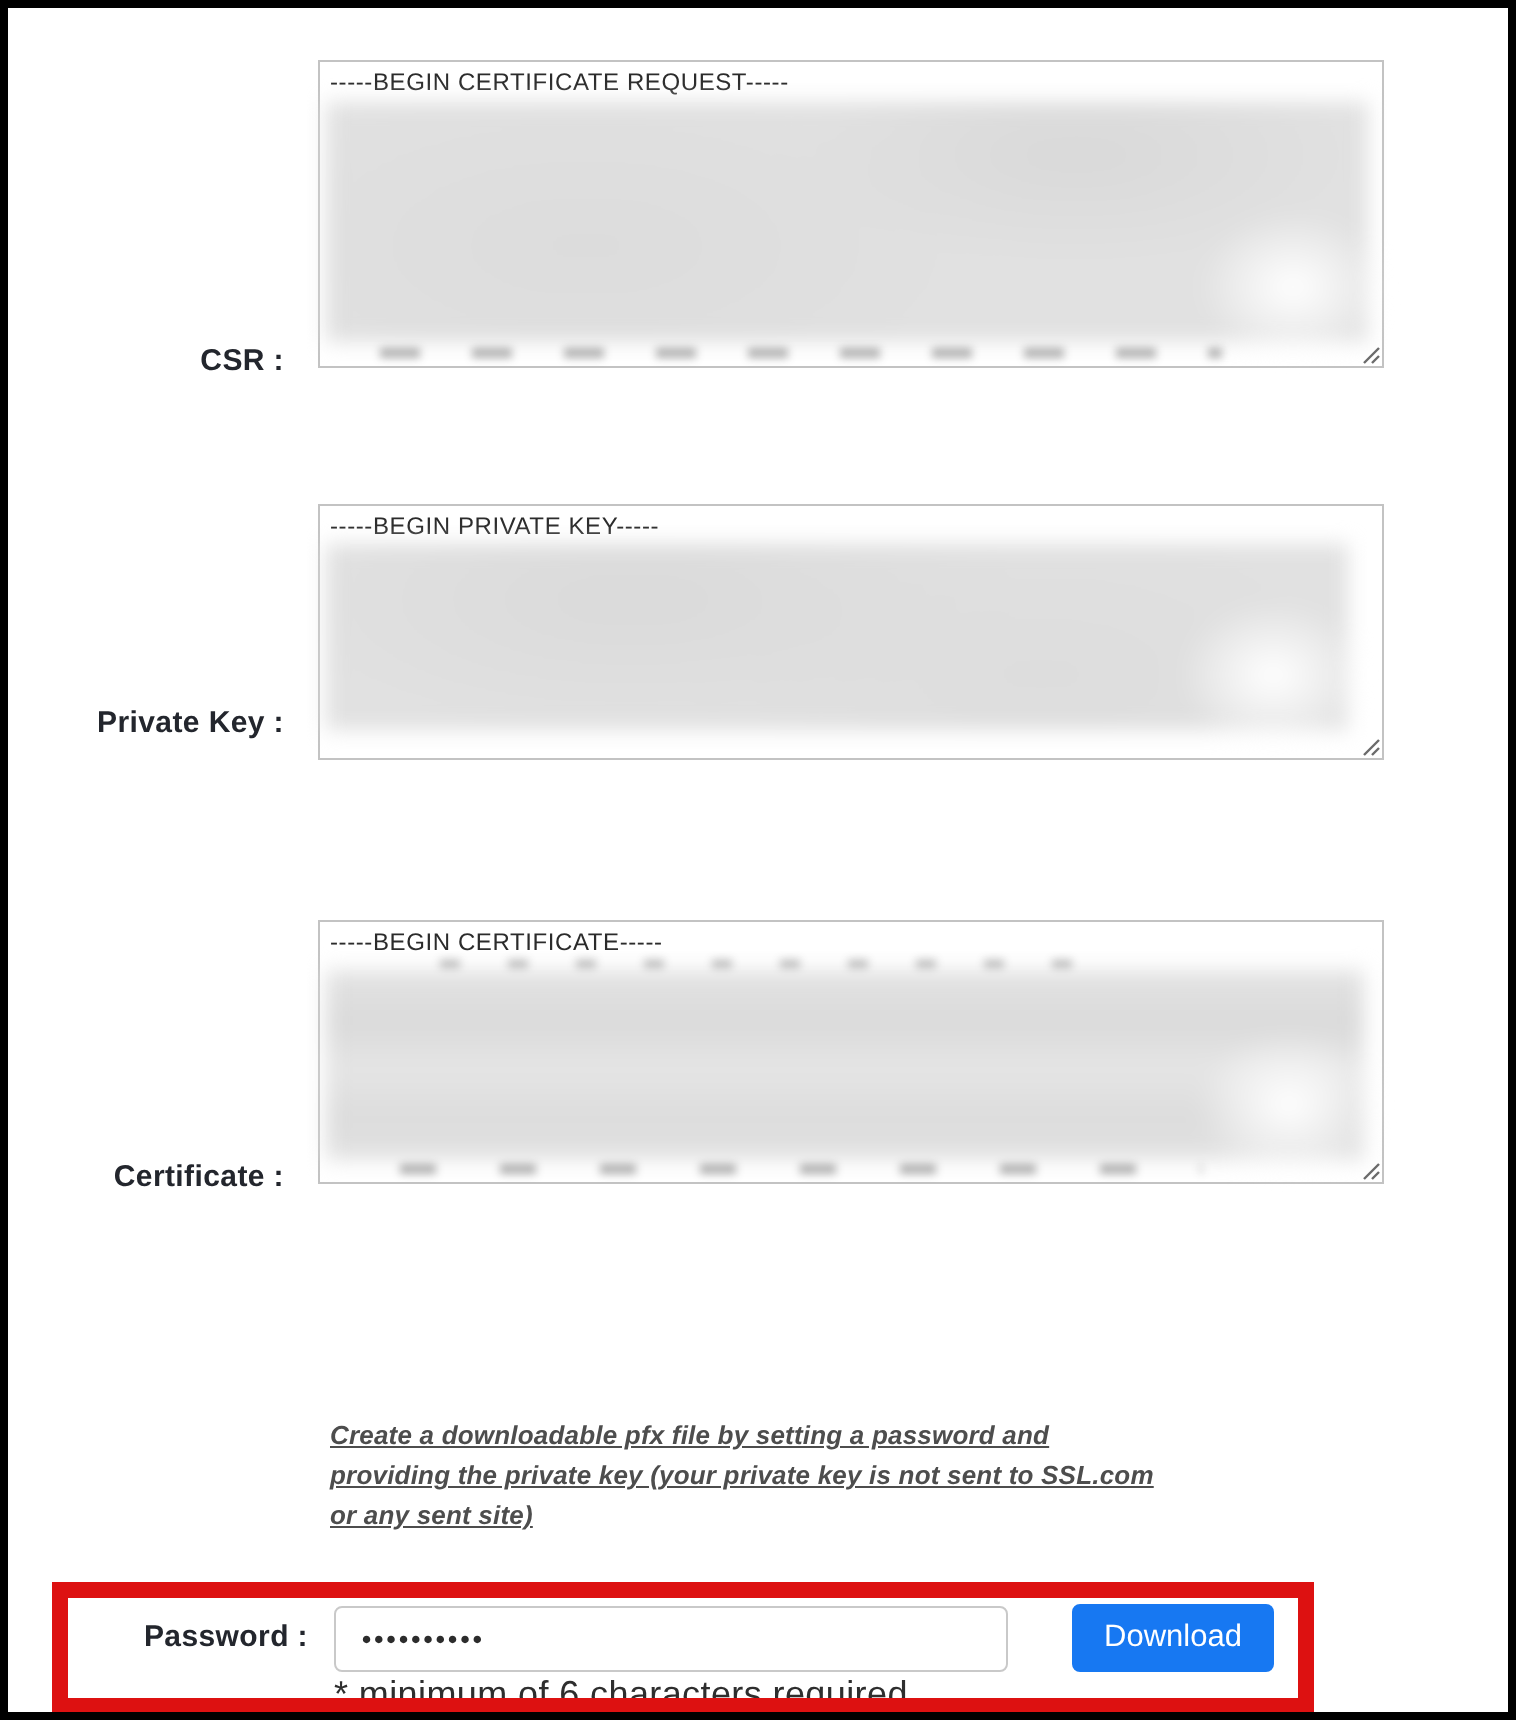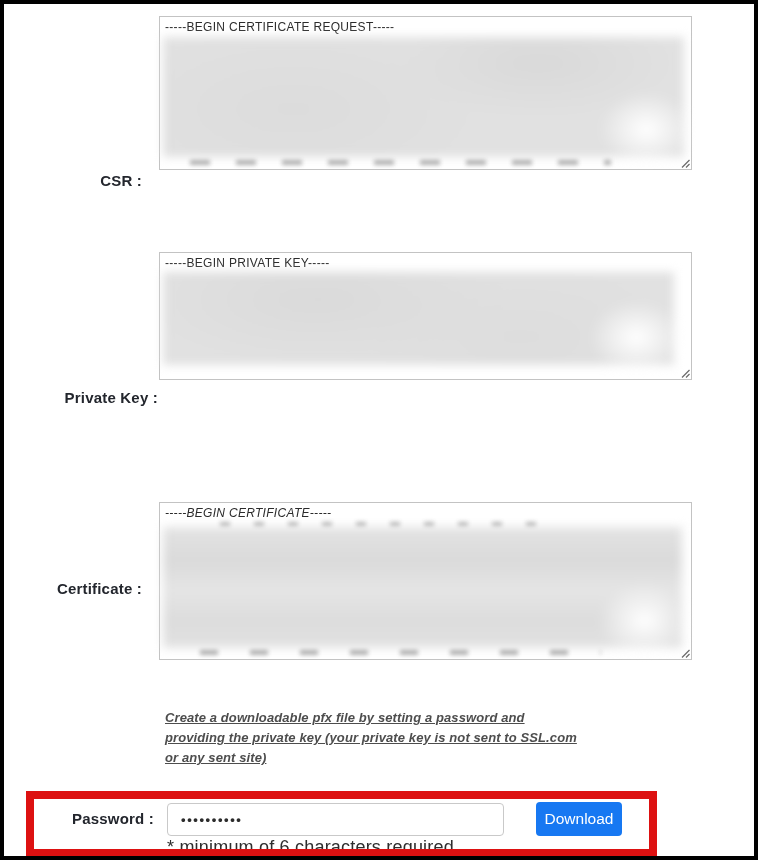--- a/index.html
+++ b/index.html
@@ -35,72 +35,72 @@
     position:absolute;left:22px;top:787px;width:631px;height:66px;
     box-sizing:border-box;border:8px solid #dd1111;z-index:6;pointer-events:none;
   }
   .pw-input{
     position:absolute;left:163px;top:799px;width:337px;height:33px;box-sizing:border-box;
     border:1px solid #c9c9c9;border-radius:4px;background:#fff;z-index:3;
     display:flex;align-items:center;padding-left:13px;
   }
   .pw-dots{font-size:13px;font-weight:700;letter-spacing:1.6px;color:#2c2c2c;line-height:1;}
   .btn{
-    position:absolute;left:532px;top:798px;width:86px;height:34px;z-index:3;
+    position:absolute;left:532px;top:798px;width:101px;height:34px;z-index:3;
     background:#1778f2;border:none;border-radius:4px;color:#fff;
     font-family:"Liberation Sans",sans-serif;font-size:15.5px;
     display:flex;align-items:center;justify-content:center;cursor:pointer;
   }
   .hint{
     position:absolute;left:163px;top:833px;font-size:18px;color:#2e2e2e;
     letter-spacing:.2px;z-index:3;white-space:nowrap;
   }
 </style>
 </head>
 <body>
 
 <div id="page">
 
   <div class="label" style="left:20px;top:121px;width:118px;margin-top:47px;">CSR :</div>
 
-  <div class="ta" style="top:12px;height:154px;">
+  <div class="ta" style="top:26px;height:154px;">
     <div class="ta-line">-----BEGIN CERTIFICATE REQUEST-----</div>
     <div class="blur" style="left:3px;right:7px;top:20px;bottom:12px;
          background:radial-gradient(200px 80px at 72% 22%, #d9d9d9, rgba(217,217,217,0) 70%),
                     radial-gradient(260px 120px at 25% 60%, #dcdcdc, rgba(220,220,220,0) 75%),
                     #e1e1e1;">
       <div class="fade"></div>
     </div>
     <div class="marks" style="left:30px;right:80px;bottom:4px;height:5px;
          background:repeating-linear-gradient(90deg, rgba(60,60,60,.7) 0 20px, transparent 20px 46px);"></div>
     <svg class="grip" width="11" height="11" viewBox="0 0 11 11">
       <line x1="3" y1="10.5" x2="10.5" y2="3" stroke="#6b6b6b" stroke-width="1.2"></line>
       <line x1="7" y1="10.5" x2="10.5" y2="7" stroke="#6b6b6b" stroke-width="1.2"></line>
     </svg>
   </div>
 
-  <div class="label" style="left:36px;top:349px;width:118px;margin-top:36px;">Private Key :</div>
+  <div class="label" style="left:20px;top:349px;width:118px;">Private Key :</div>
 
   <div class="ta" style="top:248px;height:128px;">
     <div class="ta-line">-----BEGIN PRIVATE KEY-----</div>
     <div class="blur" style="left:3px;right:17px;top:19px;bottom:14px;
          background:radial-gradient(240px 90px at 30% 30%, #dadada, rgba(218,218,218,0) 75%),
                     radial-gradient(220px 110px at 70% 70%, #dddddd, rgba(221,221,221,0) 75%),
                     #e1e1e1;">
       <div class="fade"></div>
     </div>
     <svg class="grip" width="11" height="11" viewBox="0 0 11 11">
       <line x1="3" y1="10.5" x2="10.5" y2="3" stroke="#6b6b6b" stroke-width="1.2"></line>
       <line x1="7" y1="10.5" x2="10.5" y2="7" stroke="#6b6b6b" stroke-width="1.2"></line>
     </svg>
   </div>
 
   <div class="label" style="left:20px;top:576px;width:118px;">Certificate :</div>
 
-  <div class="ta" style="top:498px;height:158px;font-style:italic;">
+  <div class="ta" style="top:456px;height:132px;">
     <div class="ta-line">-----BEGIN CERTIFICATE-----</div>
     <div class="marks" style="left:60px;right:150px;top:19px;height:5px;
          background:repeating-linear-gradient(90deg, rgba(70,70,70,.7) 0 10px, transparent 10px 34px);"></div>
     <div class="blur" style="left:3px;right:9px;top:24px;bottom:11px;
          background:linear-gradient(180deg, #e3e3e3 0%, #dadada 28%, #e5e5e5 52%, #dcdcdc 78%, #e2e2e2 100%);">
       <div class="fade"></div>
     </div>
     <div class="marks" style="left:40px;right:90px;bottom:4px;height:5px;
          background:repeating-linear-gradient(90deg, rgba(60,60,60,.7) 0 18px, transparent 18px 50px);"></div>
     <svg class="grip" width="11" height="11" viewBox="0 0 11 11">

